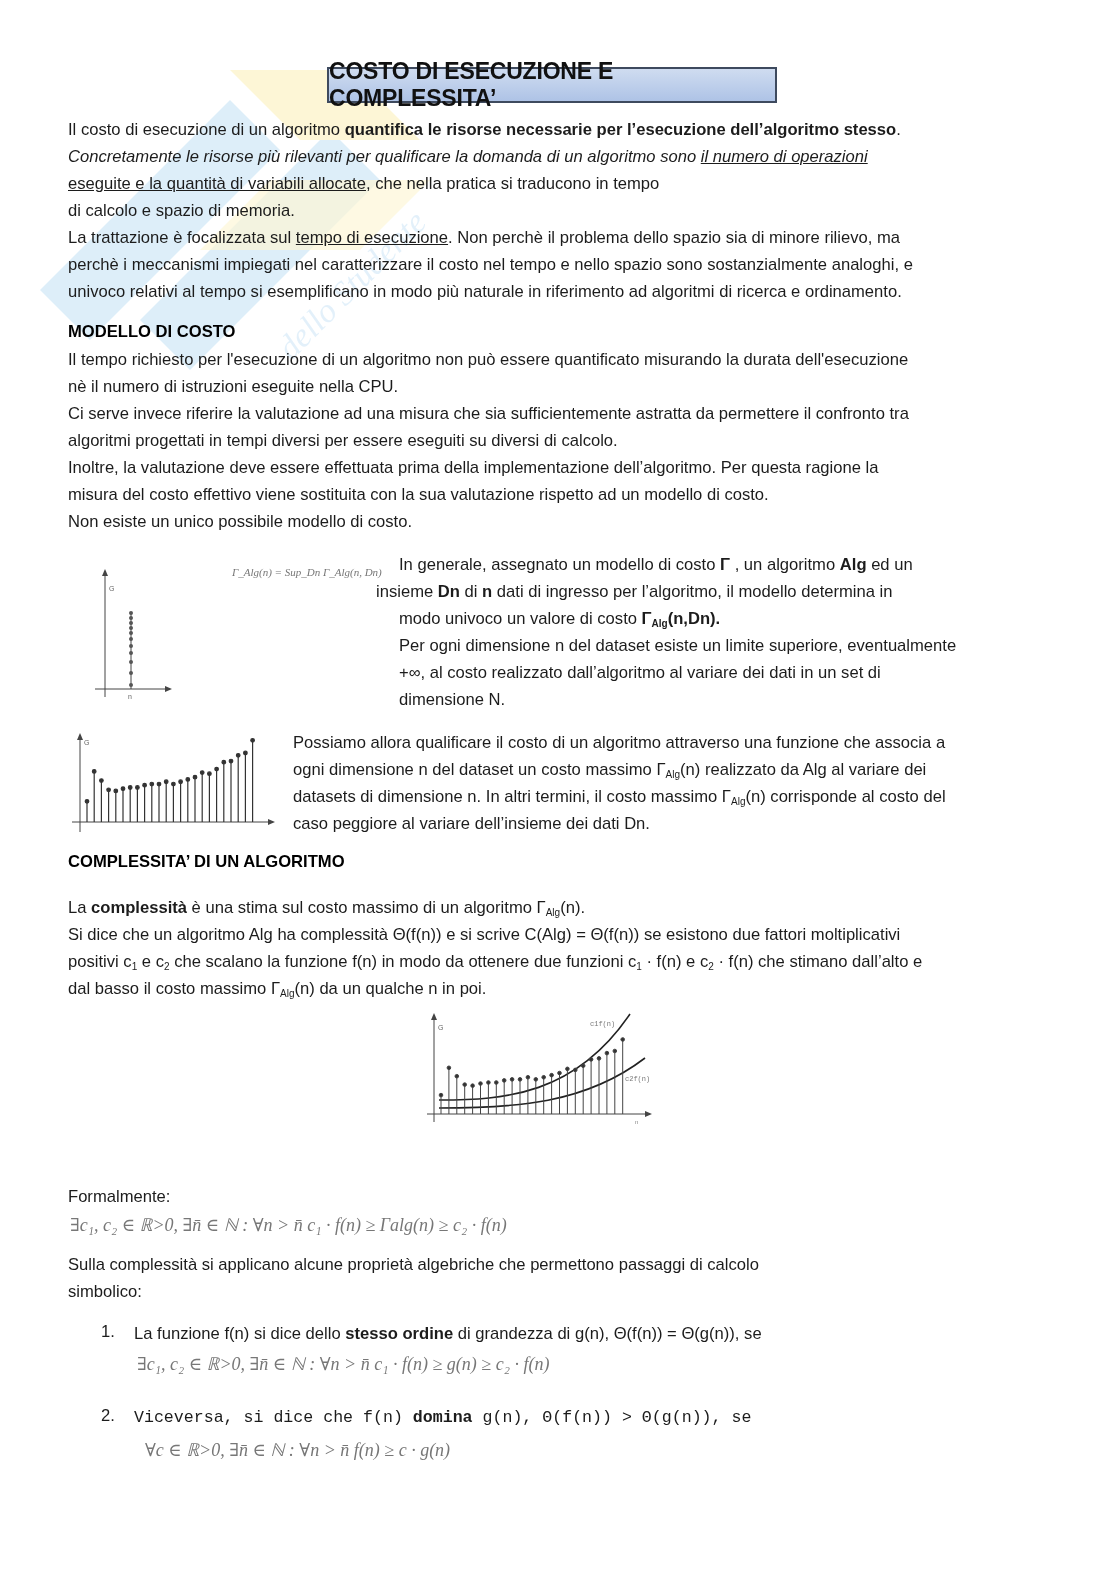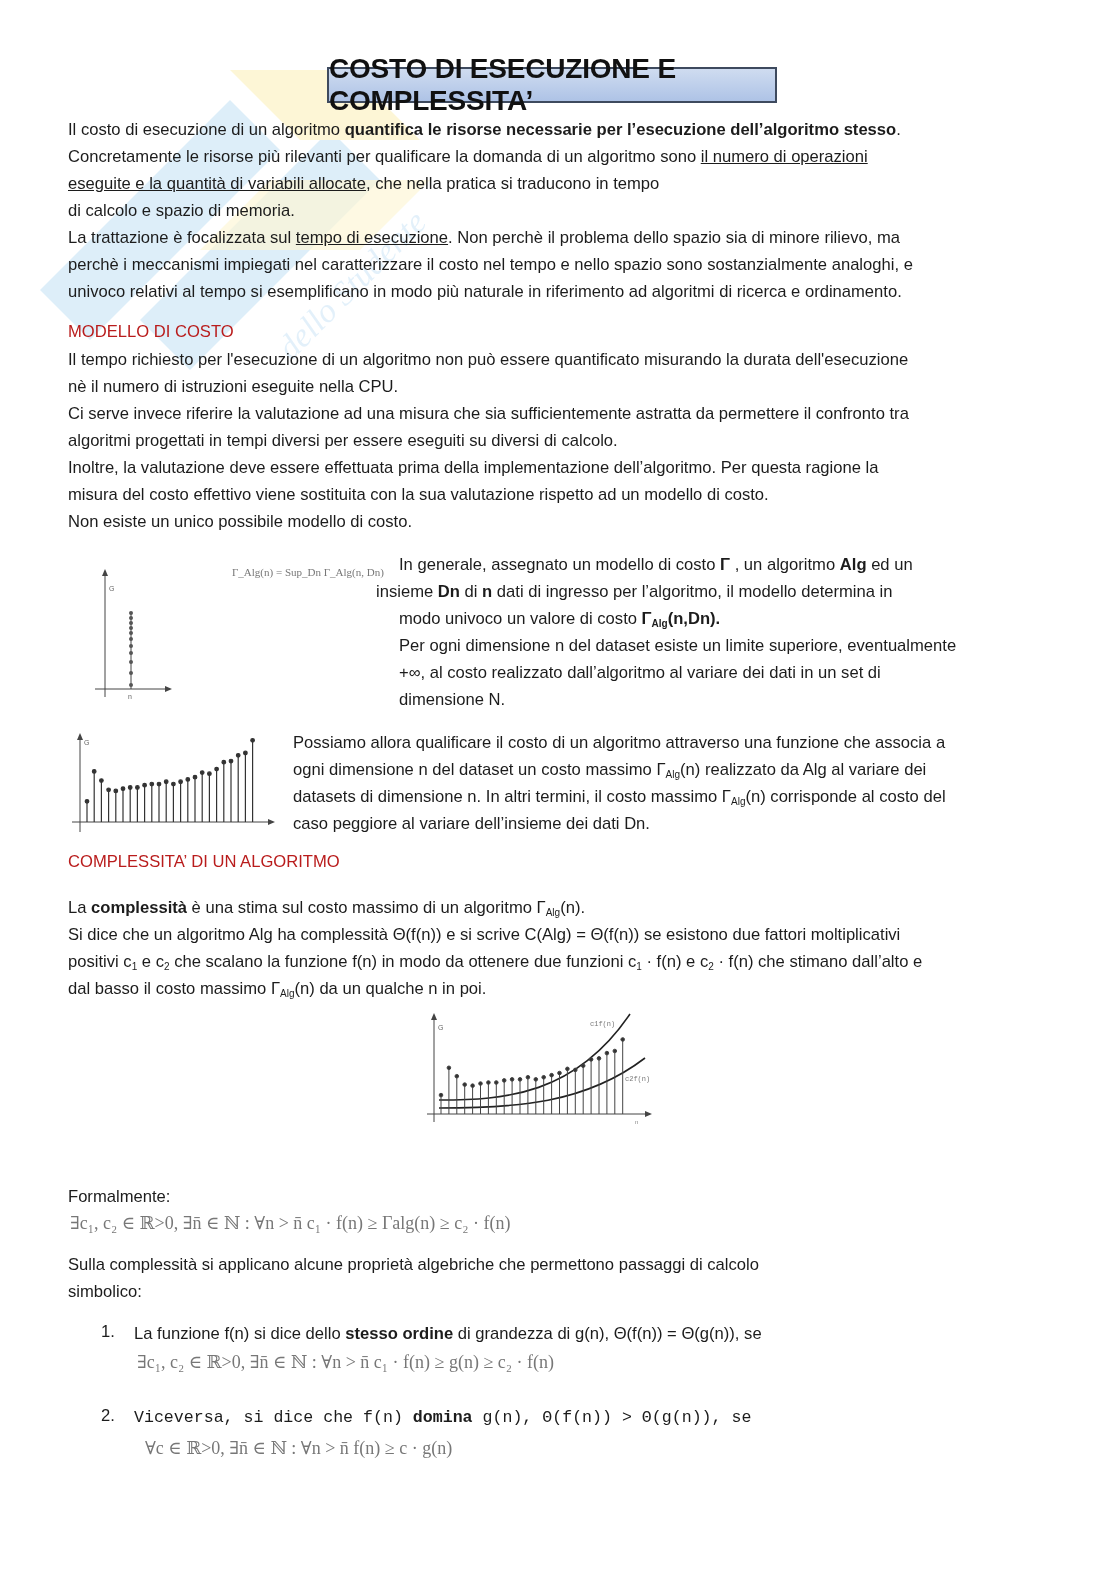--- a/index.html
+++ b/index.html
@@ -2,27 +2,27 @@
 <html><head>
 <meta charset="utf-8">
 <style>
   html, body { margin: 0; padding: 0; background: #ffffff; }
   body { width: 1116px; height: 1579px; position: relative; overflow: hidden;
          font-family: "Liberation Sans", "DejaVu Sans", sans-serif; color: #1a1a1a; }
   .watermark { position: absolute; left: 20px; top: 40px; width: 460px; height: 360px; pointer-events: none; }
   .title-box { position: absolute; left: 327px; top: 67px; width: 450px; height: 36px;
                background: linear-gradient(#cfdcf0, #aec3e6); border: 2px solid #3e4a5e;
                box-sizing: border-box; display: flex; align-items: center; justify-content: center;
-               font-weight: bold; font-size: 28px; color: #111; letter-spacing: -0.2px; }
+               font-weight: bold; font-size: 23px; color: #111; letter-spacing: -0.2px; }
   .p { position: absolute; left: 68px; font-size: 16.6px; line-height: 27px; color: #1c1c1c; white-space: nowrap; }
-  .h { position: absolute; left: 68px; font-size: 16.6px; font-weight: normal; color: #b91c1c; white-space: nowrap; }
+  .h { position: absolute; left: 68px; font-size: 16.6px; font-weight: bold; color: #000000; white-space: nowrap; }
   .u { text-decoration: underline; }
   b { font-weight: bold; }
   sub { font-size: 10px; vertical-align: -3px; }
-  .math { font-family: "Liberation Serif", "DejaVu Serif", serif; color: #777; font-size: 18px; white-space: nowrap; position: absolute; }
+  .math { font-family: "Liberation Serif", "DejaVu Serif", serif; color: #777; font-size: 18px; font-style: italic; white-space: nowrap; position: absolute; }
   .fig { position: absolute; }
   .li-num { position: absolute; font-size: 16.6px; color: #1c1c1c; }
 </style>
 </head>
 <body>
 
 <svg class="watermark" viewBox="0 0 460 360">
   <g opacity="0.18">
     <polygon points="20,250 210,60 260,110 70,300" fill="#4aa3e0"></polygon>
     <polygon points="120,280 310,90 360,140 170,330" fill="#4aa3e0"></polygon>
@@ -30,21 +30,21 @@
     <polygon points="250,140 410,140 340,210 180,210" fill="#f5d020" opacity="0.7"></polygon>
   </g>
   <text x="250" y="330" transform="rotate(-45 250 300)" font-family="Liberation Serif, serif" font-style="italic" font-size="34" fill="#4aa3e0" opacity="0.15">dello Studente</text>
 </svg>
 
 <div class="title-box">COSTO DI ESECUZIONE E COMPLESSITA’</div>
 
 <div class="p" style="top:116px;">
   <span>Il costo di esecuzione di un algoritmo </span><b>quantifica le risorse necessarie per l’esecuzione dell’algoritmo stesso</b><span>.</span>
 </div>
-<div class="p" style="top:143px;">
+<div class="p" style="top:143px;font-style:italic;">
   <span>Concretamente le risorse più rilevanti per qualificare la domanda di un algoritmo sono </span><span class="u">il numero di operazioni</span>
 </div>
 <div class="p" style="top:170px;">
   <span class="u">eseguite e la quantità di variabili allocate</span><span>, che nella pratica si traducono in tempo</span>
 </div>
 <div class="p" style="top:197px;text-align:center;">di calcolo e spazio di memoria.</div>
 <div class="p" style="top:224px;">
   <span>La trattazione è focalizzata sul </span><span class="u">tempo di esecuzione</span><span>. Non perchè il problema dello spazio sia di minore rilievo, ma</span>
 </div>
 <div class="p" style="top:251px;">perchè i meccanismi impiegati nel caratterizzare il costo nel tempo e nello spazio sono sostanzialmente analoghi, e</div>

